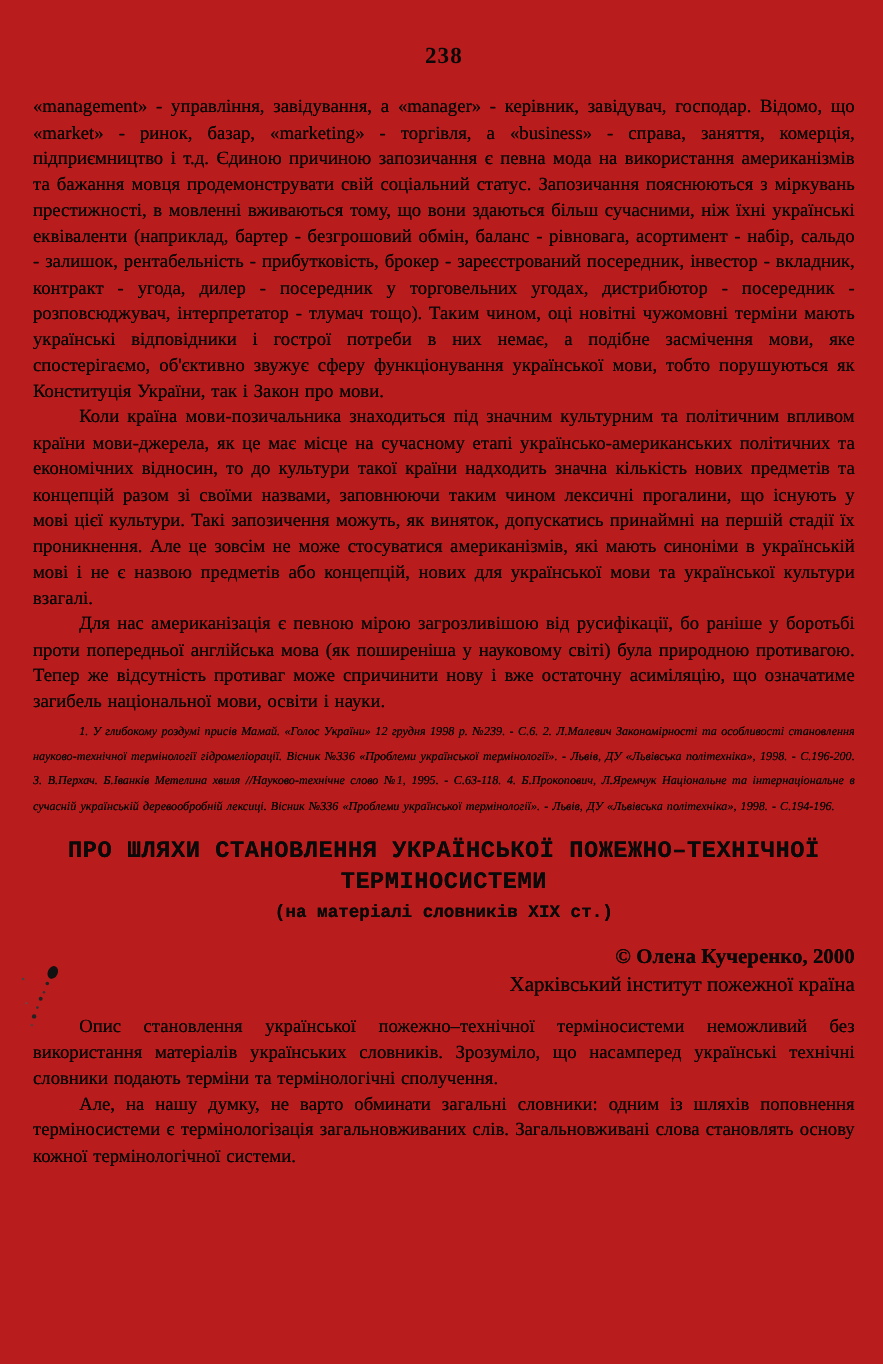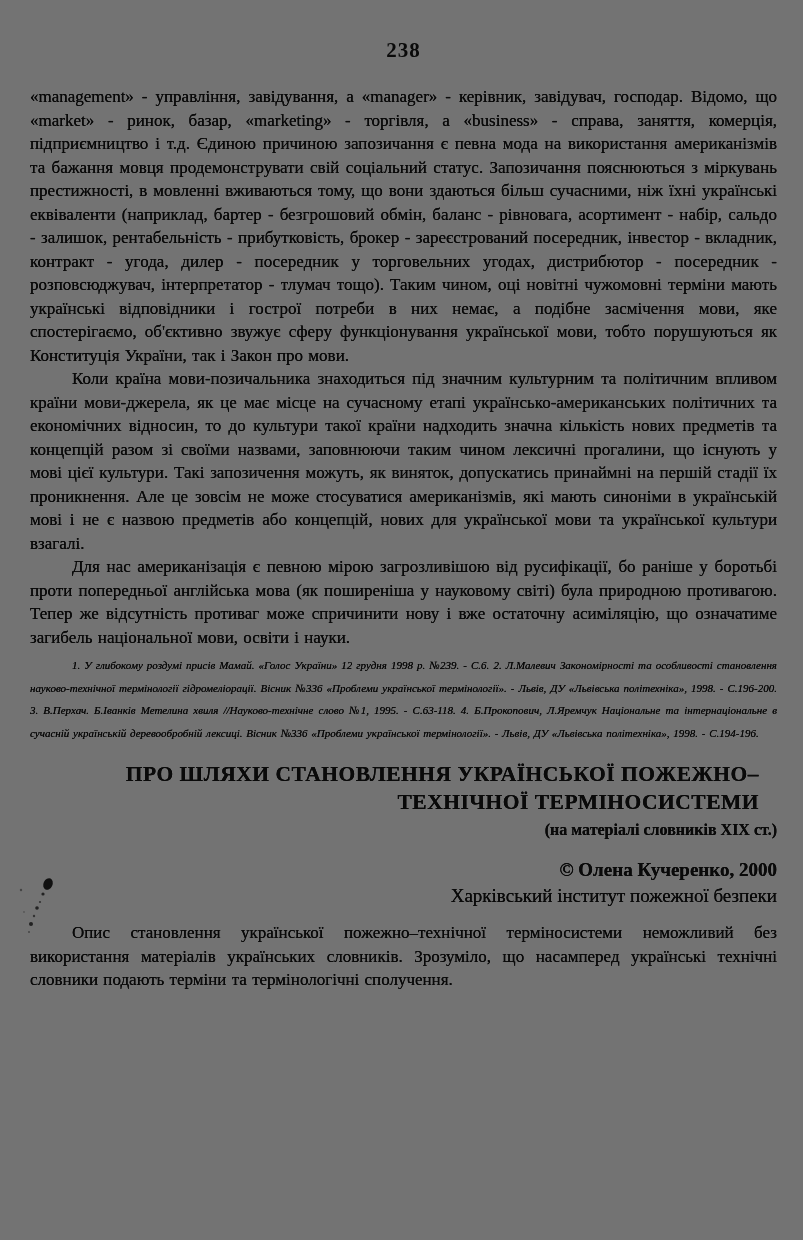--- a/index.html
+++ b/index.html
@@ -5,21 +5,21 @@
   html, body {
     margin: 0;
     padding: 0;
     background: #e8e8e8;
   }
   .page {
     position: relative;
     width: 803px;
     height: 1240px;
     margin: 0 auto;
-    background: #737373;
+    background: #b91c1c;
     font-family: "Liberation Serif", serif;
     color: #0a0a0a;
     overflow: hidden;
   }
   .content {
     position: absolute;
     left: 30px;
     top: 38px;
     width: 747px;
   }
@@ -50,21 +50,22 @@
     font-size: 11px;
     line-height: 22.5px;
     font-style: italic;
     text-align: justify;
     text-indent: 42px;
     text-shadow: 0 0 0.5px #000;
     word-spacing: 1px;
   }
   .title-block {
     margin-top: 16px;
-    text-align: right;
+    text-align: center;
+    font-family: Liberation Mono, monospace;
   }
   .article-title {
     font-size: 21.5px;
     line-height: 28px;
     font-weight: bold;
     letter-spacing: 0.5px;
     text-shadow: 0 0 0.6px #000;
     margin: 0 18px;
   }
   .article-subtitle {
@@ -130,21 +131,22 @@
 
     <div class="footnote">1. У глибокому роздумі присів Мамай. «Голос України» 12 грудня 1998 р. №239. - С.6. 2. Л.Малевич Закономірності та особливості становлення науково-технічної термінології гідромеліорації. Вісник №336 «Проблеми української термінології». - Львів, ДУ «Львівська політехніка», 1998. - С.196-200. 3. В.Перхач. Б.Іванків Метелина хвиля //Науково-технічне слово №1, 1995. - С.63-118. 4. Б.Прокопович, Л.Яремчук Національне та інтернаціональне в сучасній українській деревообробній лексиці. Вісник №336 «Проблеми української термінології». - Львів, ДУ «Львівська політехніка», 1998. - С.194-196.</div>
 
     <div class="title-block">
       <div class="article-title">ПРО ШЛЯХИ СТАНОВЛЕННЯ УКРАЇНСЬКОЇ ПОЖЕЖНО–ТЕХНІЧНОЇ ТЕРМІНОСИСТЕМИ</div>
       <div class="article-subtitle">(на матеріалі словників XIX ст.)</div>
     </div>
 
     <div class="author-block">
       <div class="copyright-line">© Олена Кучеренко, 2000</div>
-      <div class="affiliation-line">Харківський інститут пожежної безпеки</div>
+      <div class="affiliation-line">Харківський інститут пожежної країна</div>
     </div>
 
     <div class="body-text second-article">
       <p>Опис становлення української пожежно–технічної терміносистеми неможливий без використання матеріалів українських словників. Зрозуміло, що насамперед українські технічні словники подають терміни та термінологічні сполучення.</p>
+      <p>Але, на нашу думку, не варто обминати загальні словники: одним із шляхів поповнення терміносистеми є термінологізація загальновживаних слів. Загальновживані слова становлять основу кожної термінологічної системи.</p>
     </div>
 
   </div>
 </div>
 
 </body></html>

